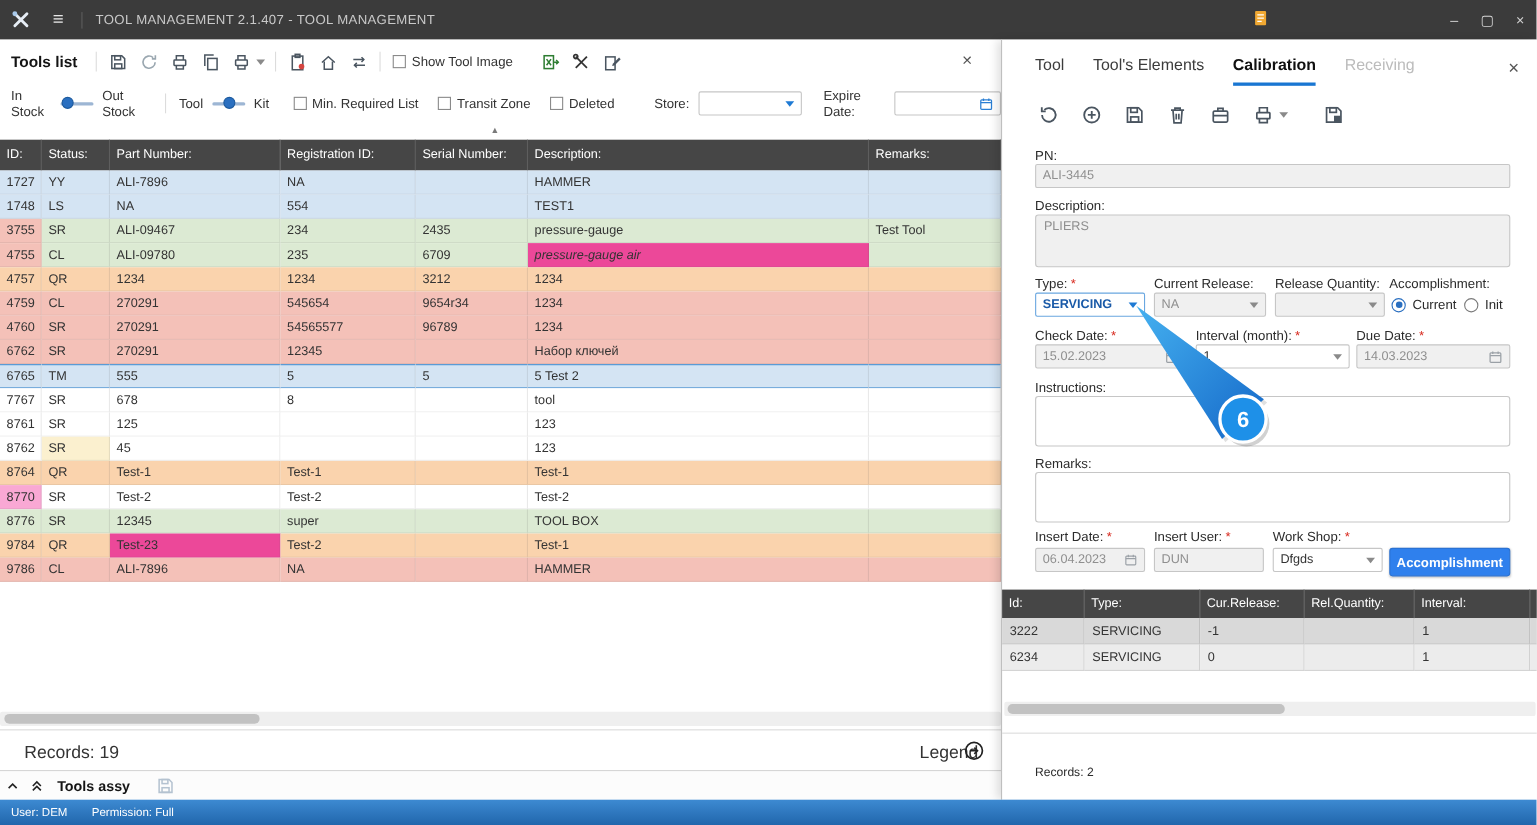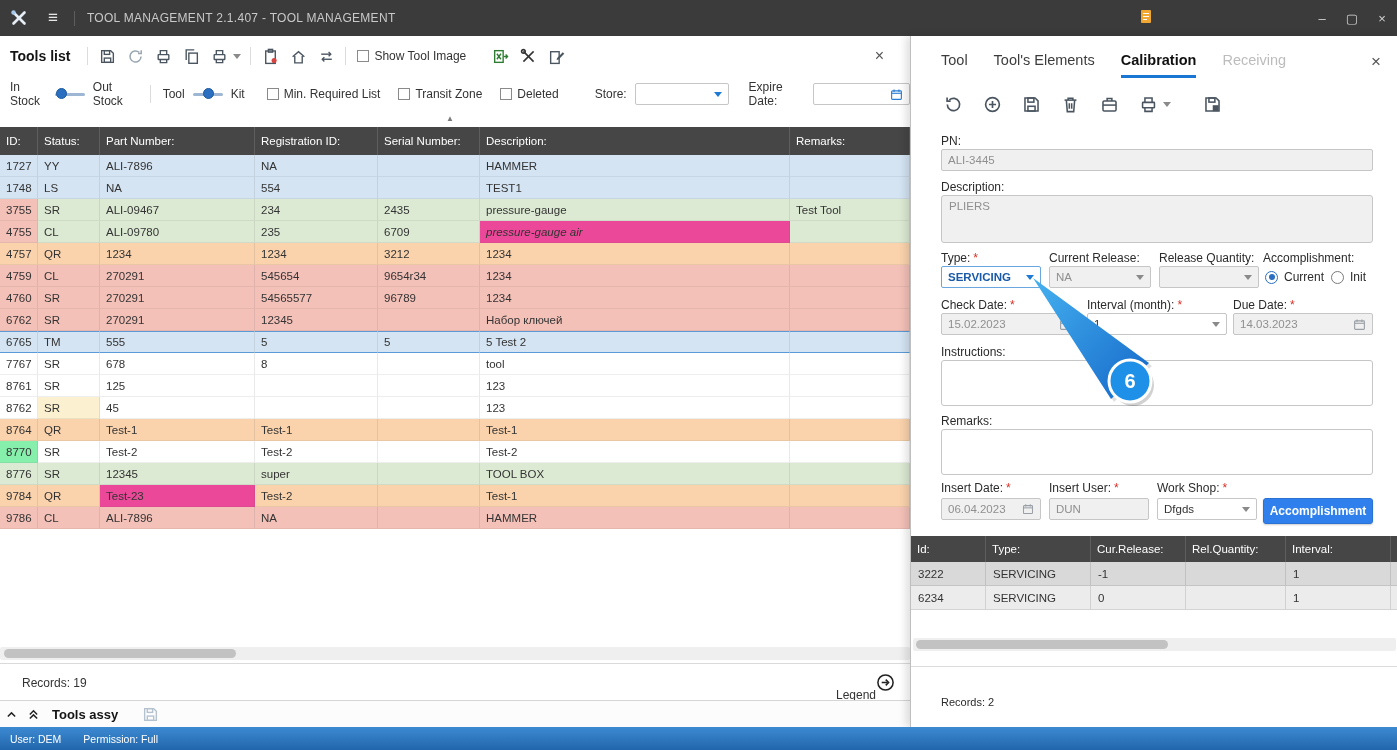--- a/index.html
+++ b/index.html
@@ -39,21 +39,21 @@
   
   table{border-collapse:separate;border-spacing:0;table-layout:fixed}
   .tools-table{position:absolute;left:0;top:91px;width:910px}
   .tools-table th,.cal-table th{background:#464646;color:#fff;font-weight:normal;font-size:11.5px;text-align:left;padding:0 6px;height:28px;border-right:1px solid #5e5e5e;white-space:nowrap;overflow:hidden}
   .tools-table td{height:22px;font-size:11.5px;color:#333;padding:0 6px;border-right:1px solid rgba(90,90,90,.13);border-bottom:1px solid rgba(90,90,90,.10);white-space:nowrap;overflow:hidden;cursor:default}
   .tools-table tr.focused td{border-top:1px solid #5b9bd5;border-bottom:1px solid #5b9bd5}
 
   .hscroll{position:absolute;background:#efefef;border-radius:2px}
   .hthumb{position:absolute;background:#c2c2c2;border-radius:5px}
 
-  .records-row{position:absolute;left:0;top:627px;width:910px;height:37px;border-top:1px solid #dadada;font-size:12px;color:#333}
+  .records-row{position:absolute;left:0;top:627px;width:910px;height:37px;border-top:1px solid #dadada;font-size:16px;color:#333}
   .assy-bar{position:absolute;left:0;top:664px;width:910px;height:27px;background:#fcfcfc;border-top:1px solid #d6d6d6;display:flex;align-items:center}
   .assy-title{font-weight:bold;font-size:13px;color:#141414;margin-left:8px}
 
   
   .statusbar{position:absolute;left:0;top:727px;width:1397px;height:23px;background:linear-gradient(#3d8ad2,#2166ac);color:#fff;font-size:10.5px;display:flex;align-items:center;gap:22px;padding-left:10px}
 
   
   .detail{position:absolute;left:910px;top:36px;width:487px;height:691px;background:#fff;border-left:1px solid #bfbfbf;box-shadow:-4px 0 8px rgba(0,0,0,.13)}
   .tabs{position:absolute;left:30px;top:16px;display:flex;gap:26px;font-size:14.5px;color:#3c3c3c}
   .tab{cursor:pointer;padding-bottom:7px;white-space:nowrap}
@@ -382,21 +382,21 @@
         <tr>
           <td style="background: rgb(250, 211, 173);">8764</td>
           <td style="background: rgb(250, 211, 173);">QR</td>
           <td style="background: rgb(250, 211, 173);">Test-1</td>
           <td style="background: rgb(250, 211, 173);">Test-1</td>
           <td style="background: rgb(250, 211, 173);"></td>
           <td style="background: rgb(250, 211, 173);">Test-1</td>
           <td style="background: rgb(250, 211, 173);"></td>
         </tr>
         <tr>
-          <td style="background: #86efac;">8770</td>
+          <td style="background: #f9a8d4;">8770</td>
           <td style="background: rgb(255, 255, 255);">SR</td>
           <td style="background: rgb(255, 255, 255);">Test-2</td>
           <td style="background: rgb(255, 255, 255);">Test-2</td>
           <td style="background: rgb(255, 255, 255);"></td>
           <td style="background: rgb(255, 255, 255);">Test-2</td>
           <td style="background: rgb(255, 255, 255);"></td>
         </tr>
         <tr>
           <td style="background: rgb(220, 234, 211);">8776</td>
           <td style="background: rgb(220, 234, 211);">SR</td>
@@ -426,21 +426,21 @@
         </tr>
       </tbody>
   </table>
 
   <div class="hscroll" style="left:0;top:611px;width:910px;height:13px">
     <div class="hthumb" style="left:4px;top:2px;width:232px;height:9px"></div>
   </div>
 
   <div class="records-row">
     <span class="abs" style="left:22px;top:12px">Records: 19</span>
-    <span class="abs" style="left:836px;top:24px">Legend</span>
+    <span class="abs" style="left:836px;top:12px">Legend</span>
     <span class="abs" style="left:876px;top:9px">
       <svg width="19" height="19" viewBox="0 0 16 16" stroke="#222" fill="none" stroke-width="1.3">
         <circle cx="8" cy="8" r="6.4"></circle>
           <path d="M4.8 8h5"></path>
           <path d="M8.2 5.6L10.6 8l-2.4 2.4"></path>
       </svg>
     </span>
   </div>
 
   <div class="assy-bar">

